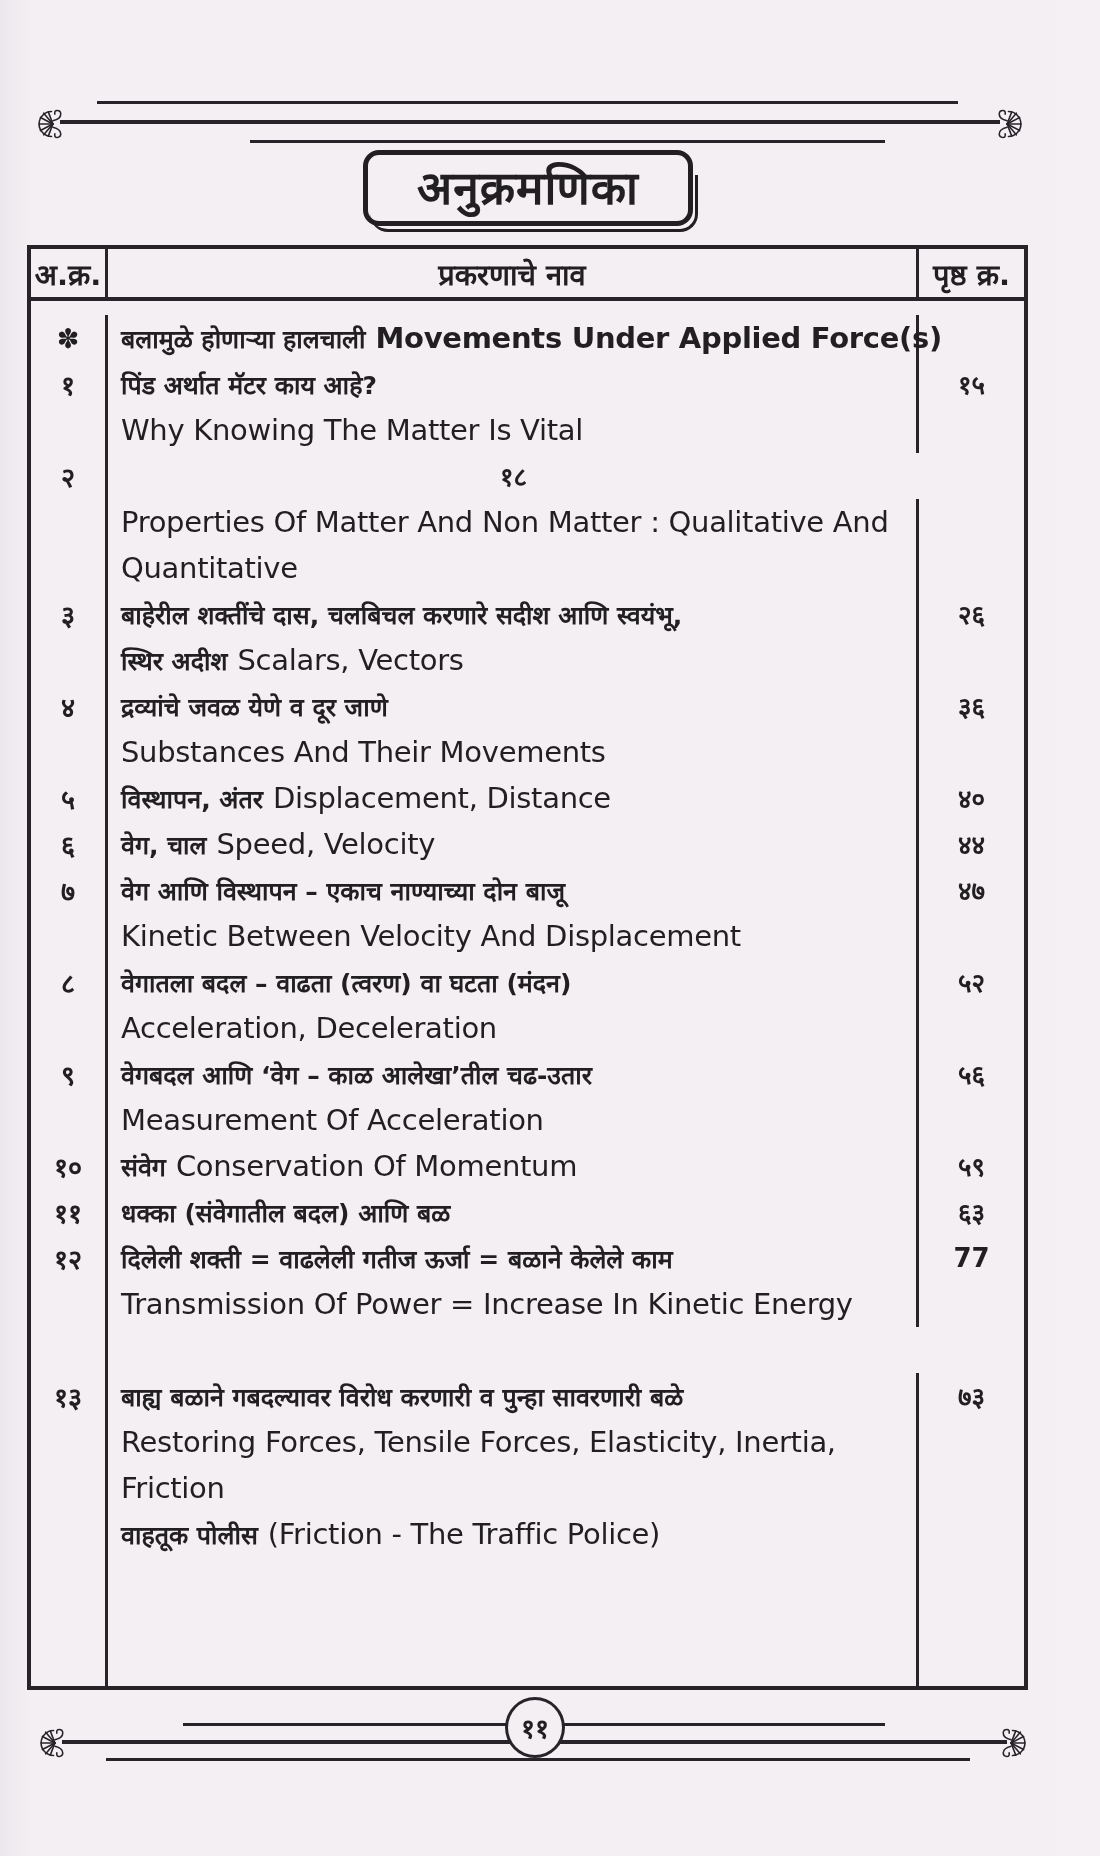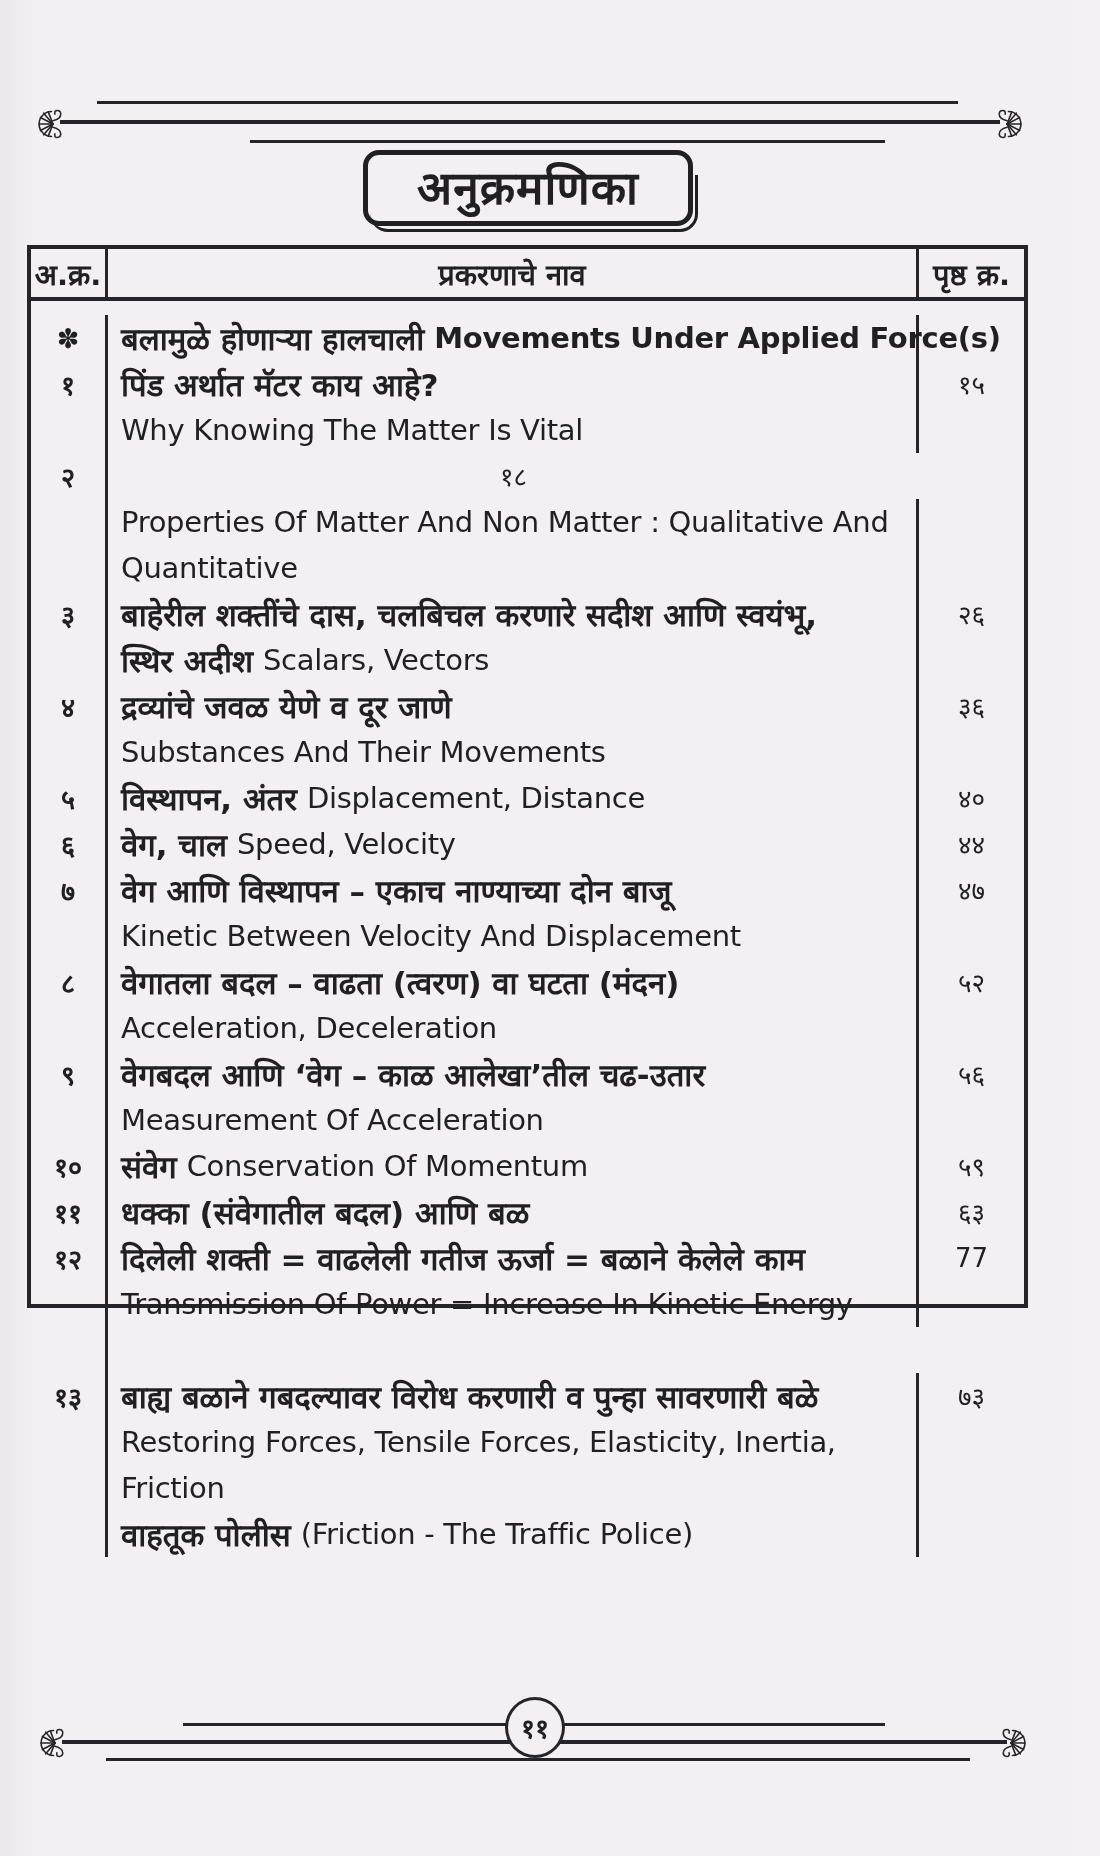--- a/index.html
+++ b/index.html
@@ -50,21 +50,21 @@
     font-size: 46px;
     font-weight: 700;
     letter-spacing: 1px;
     transform: translateY(-2px);
   }
 
   
   .toc-table {
     position: absolute;
     left: 27px; top: 245px;
-    width: 1001px; height: 1063px;
+    width: 1001px; height: 1445px;
     border: 4px solid #272429;
     background: transparent;
   }
   .thead {
     display: grid;
     grid-template-columns: 77px 811px 105px;
     height: 52px;
     border-bottom: 4px solid #272429;
     font-weight: 700;
     font-size: 29px;
@@ -91,22 +91,22 @@
   .c-num {
     justify-content: center;
     border-right: 3px solid #272429;
     font-size: 27px; font-weight: 600;
   }
   .c-title {
     padding-left: 13px;
     border-right: 3px solid #272429;
     white-space: nowrap;
   }
-  .c-page { justify-content: center; font-size: 26px; font-weight: 400; }
-  .c-title .mr { font-size: 31px; font-weight: 600; }
+  .c-page { justify-content: center; font-size: 26px; font-weight: 700; }
+  .c-title .mr { font-size: 25px; font-weight: 600; }
   .c-title .en { font-size: 29px; font-weight: 400; letter-spacing: -0.3px; }
   .line-row.bold .mr, .line-row.bold .en { font-weight: 700; }
   .c-title .mr + .en { margin-left: 10px; }
 
   
   .page-oval {
     position: absolute;
     left: 505px; top: 1697px;
     width: 60px; height: 61px;
     border: 3px solid #272429;

